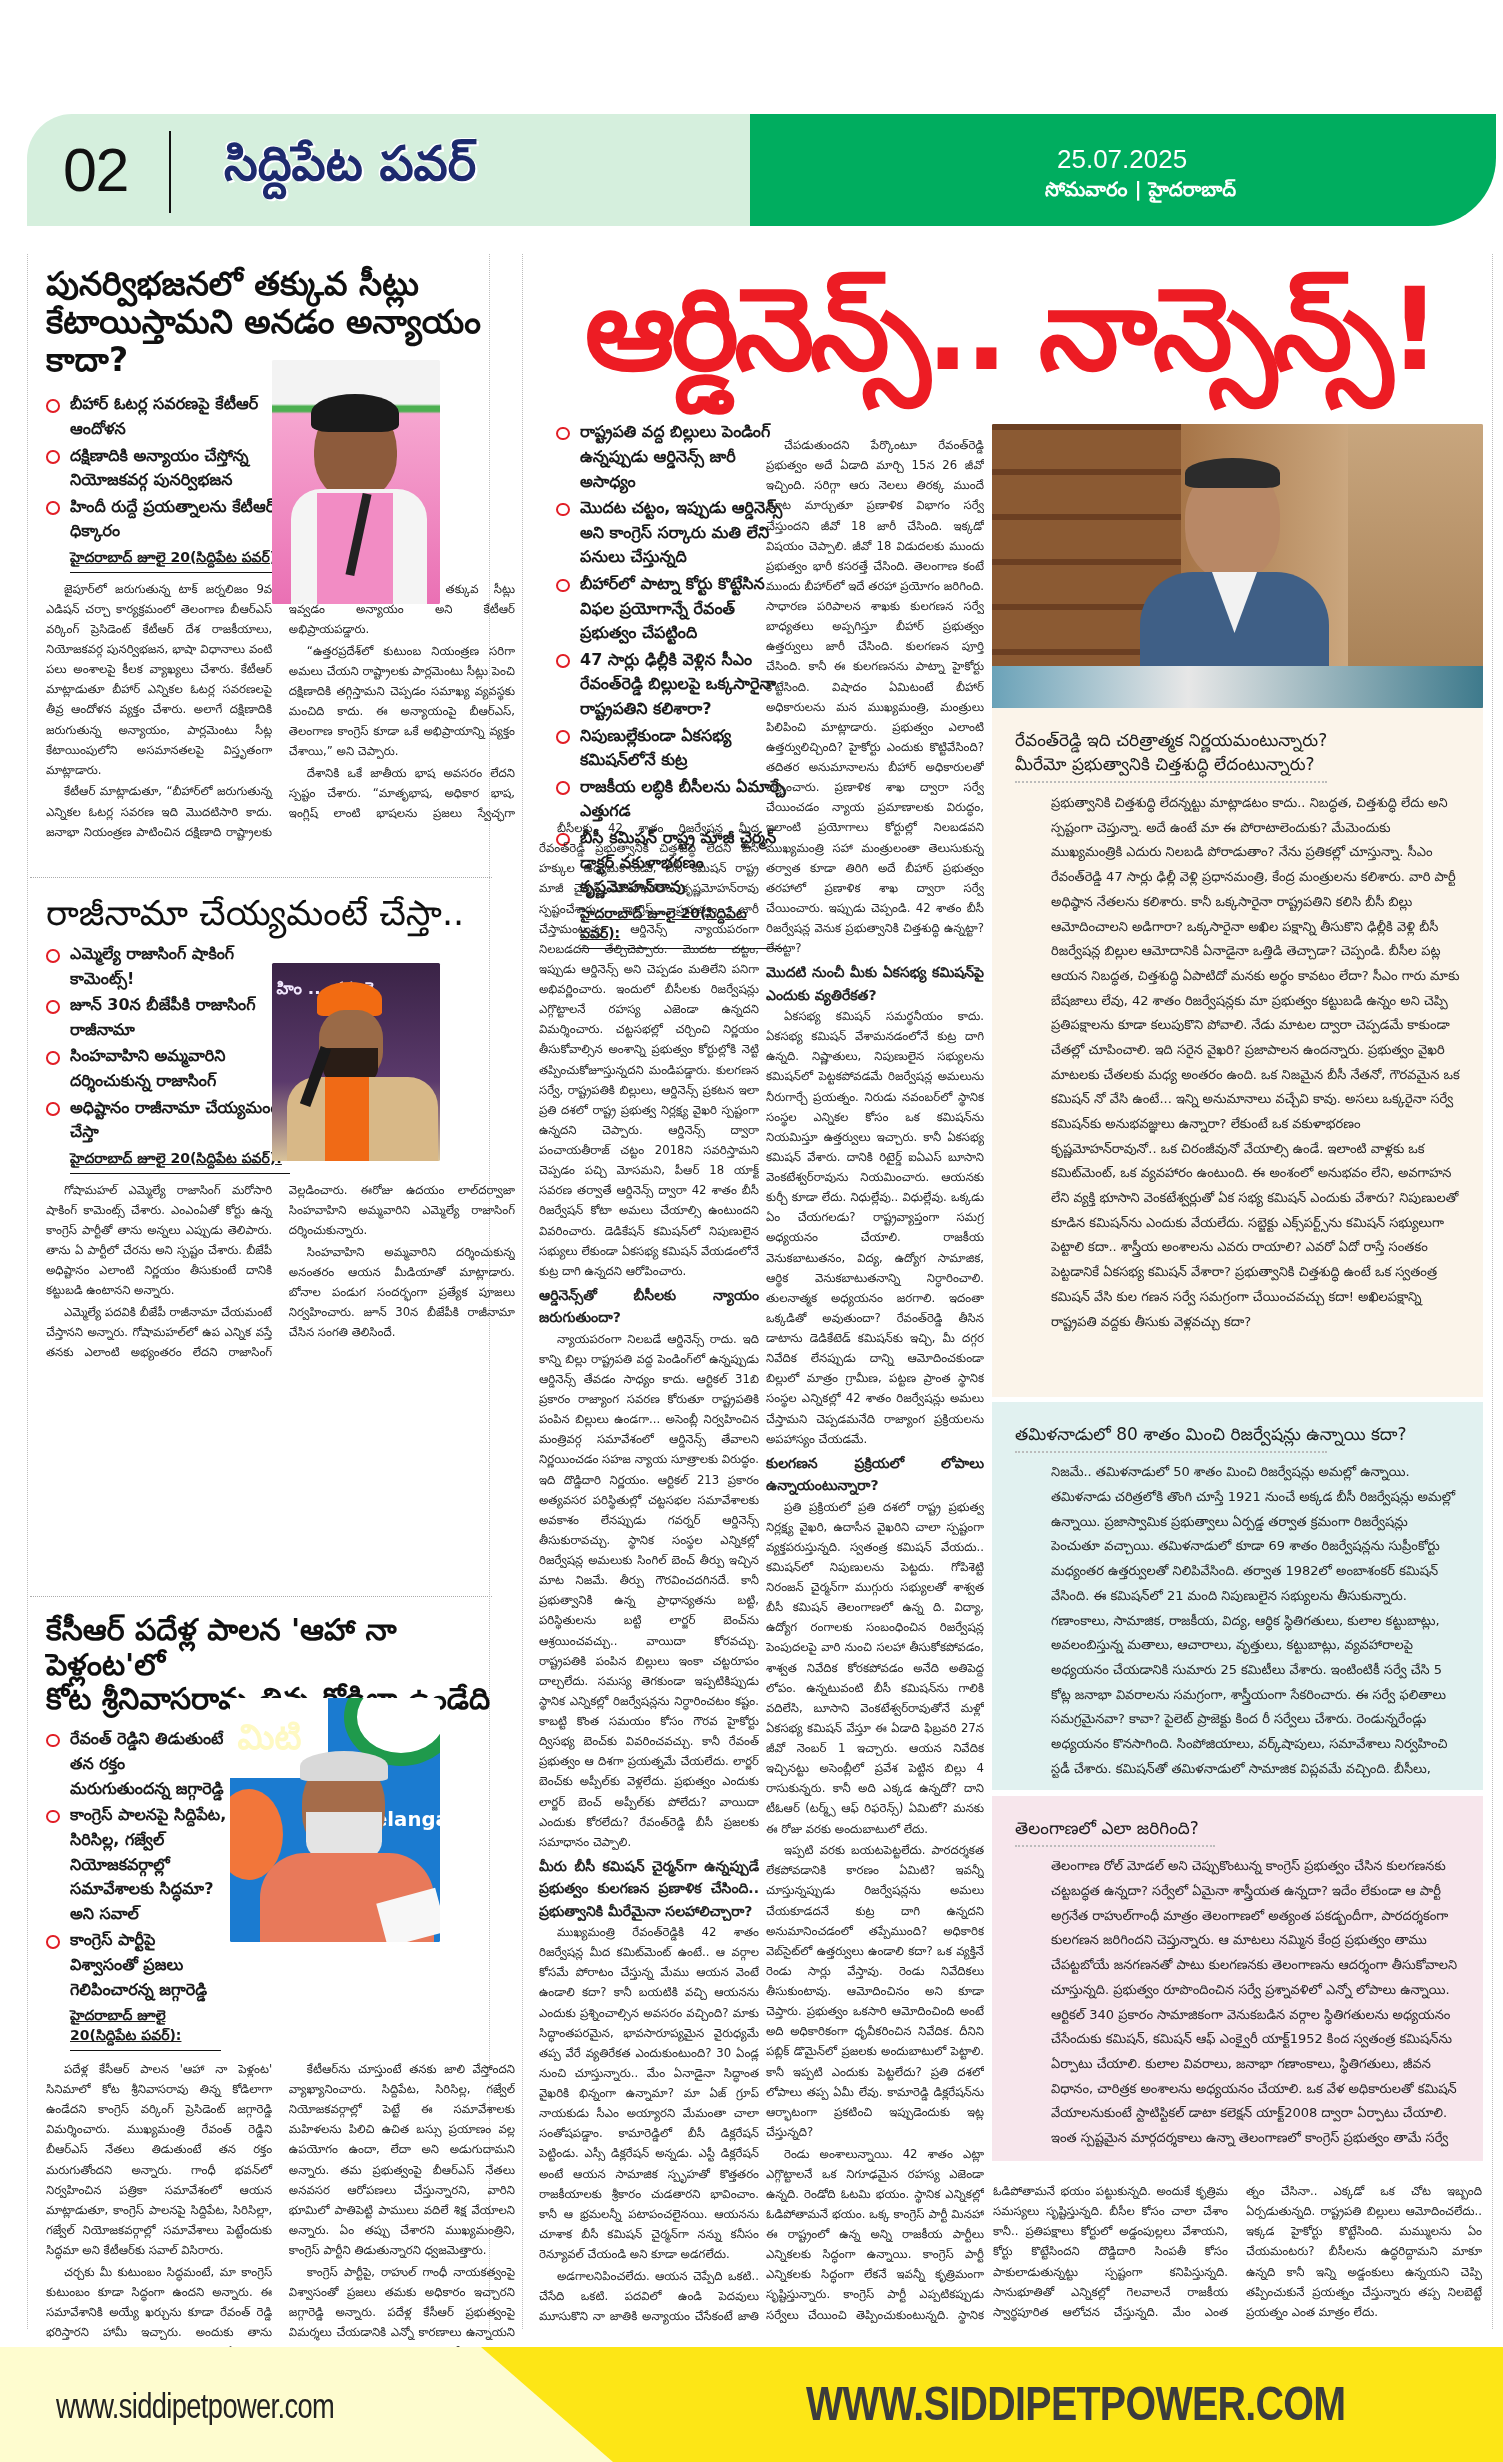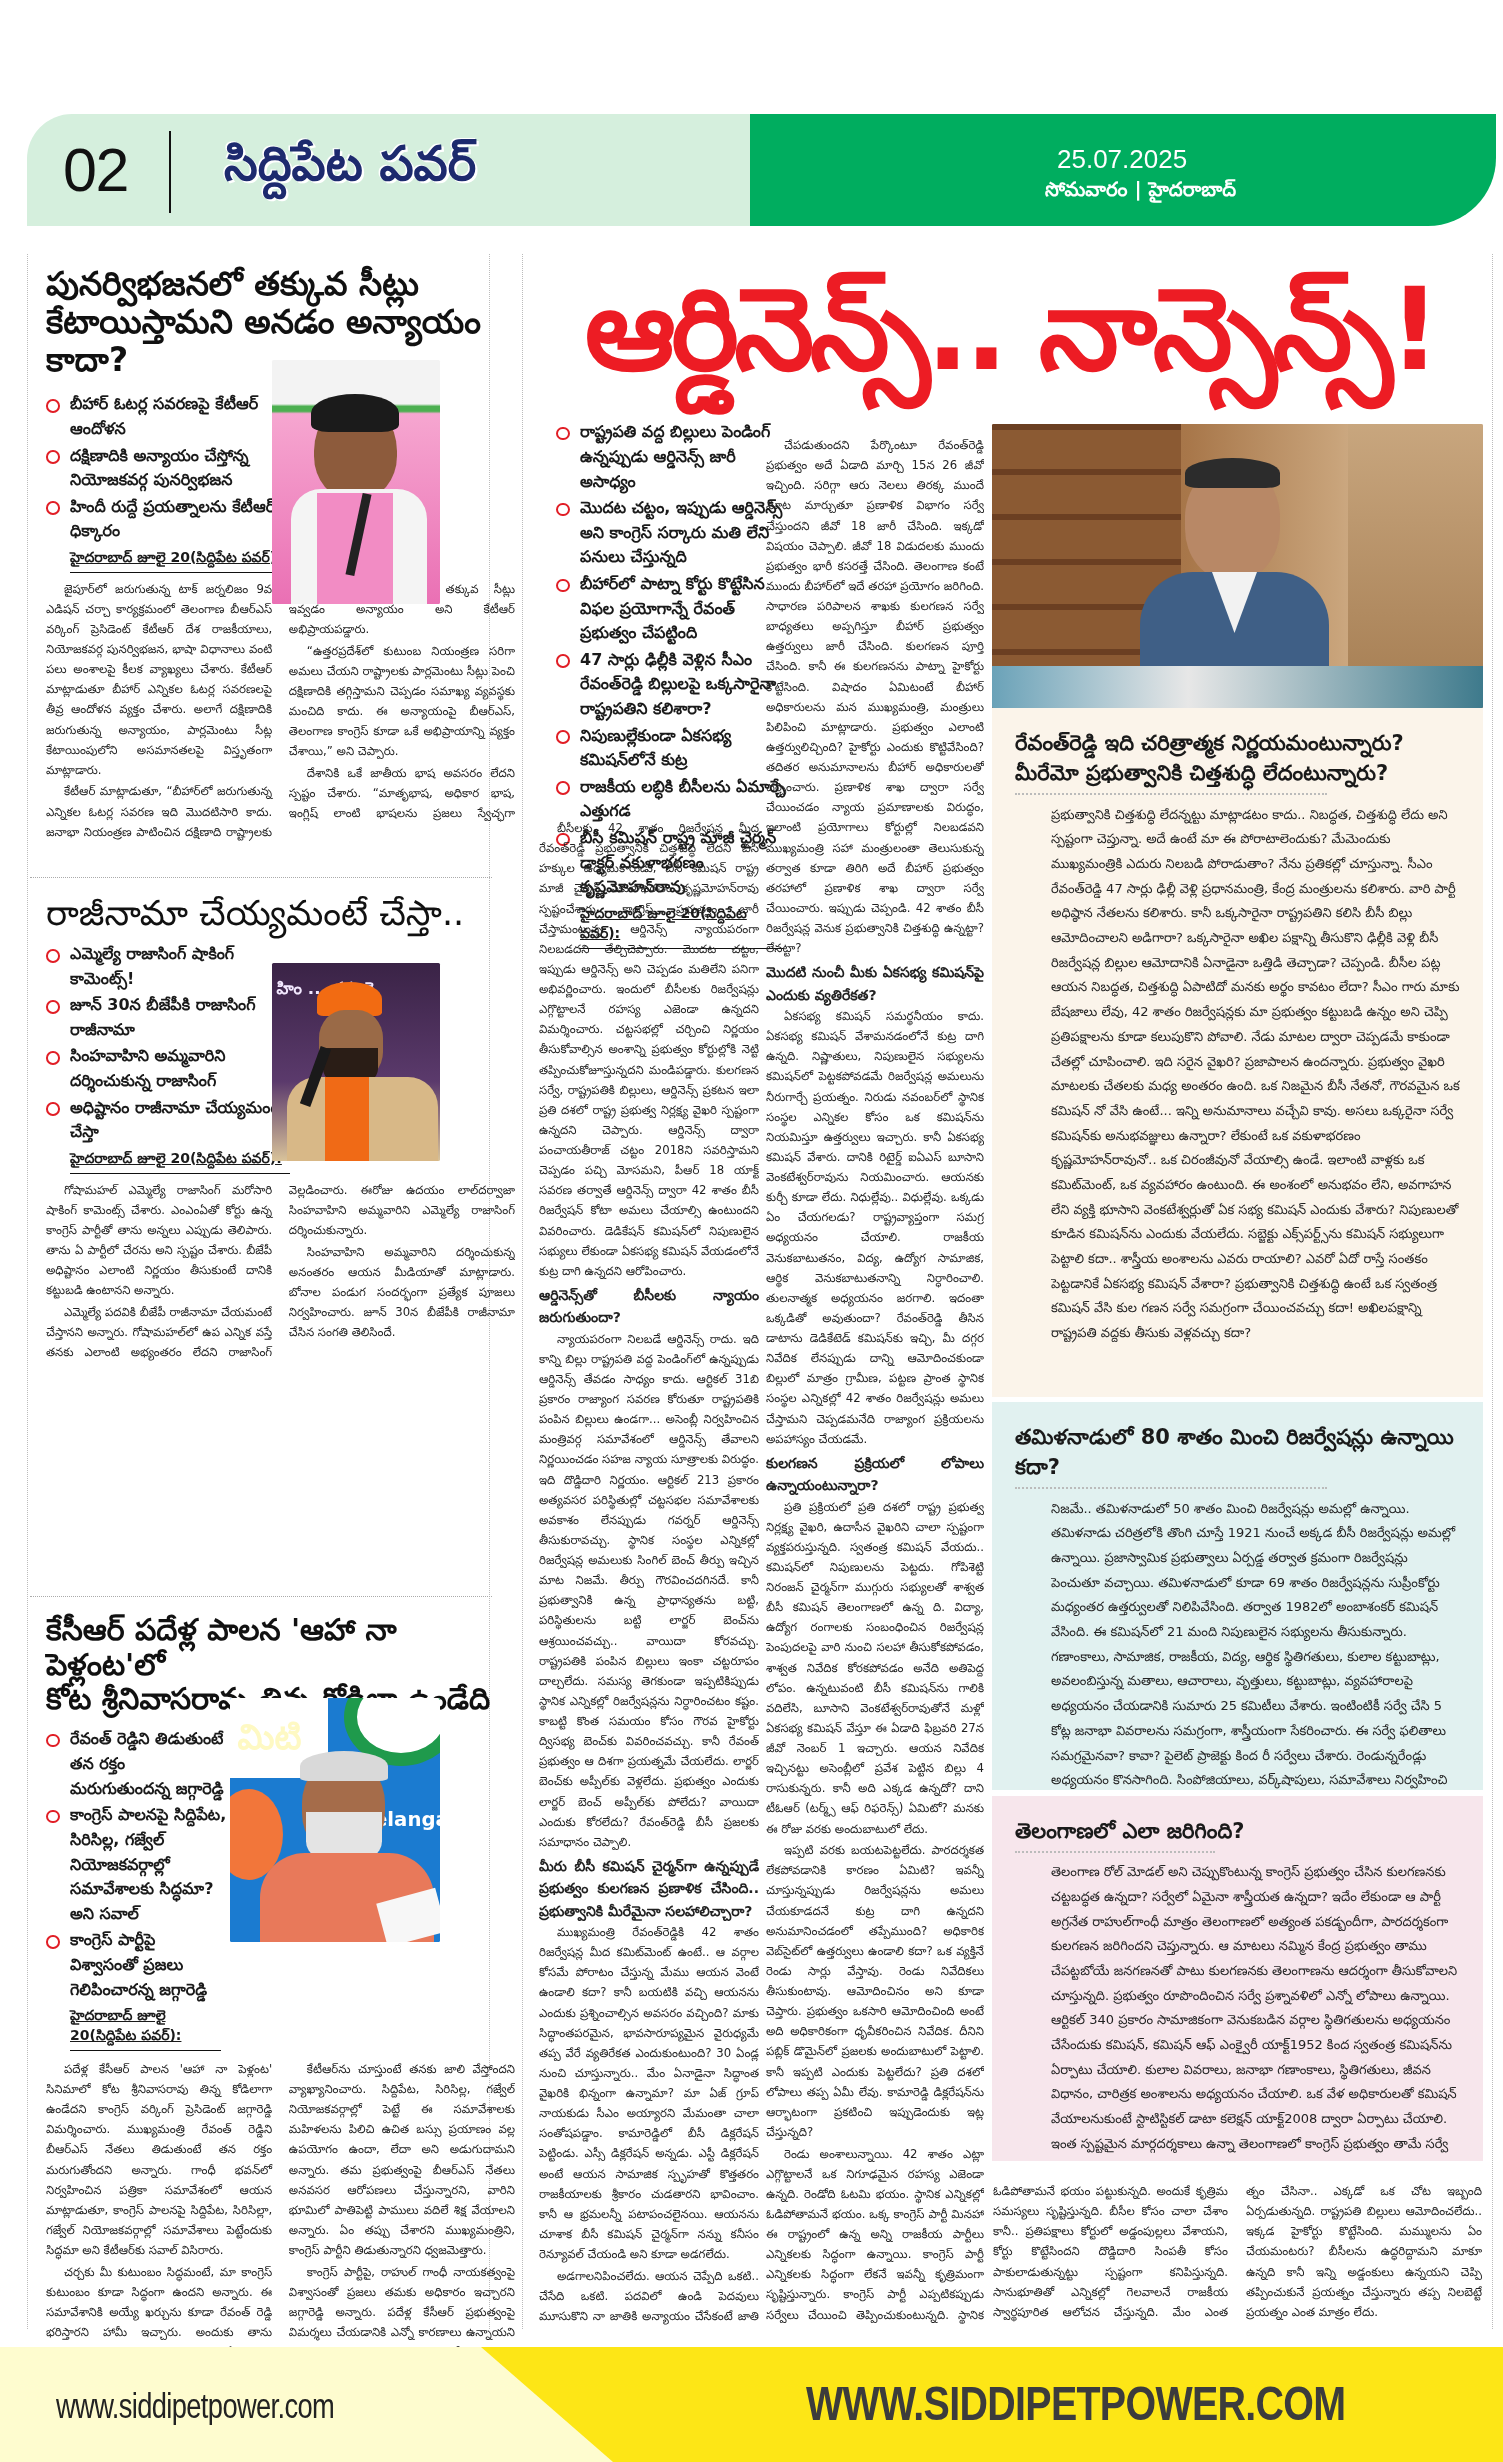--- a/index.html
+++ b/index.html
@@ -34,21 +34,21 @@
   .body-col { font-size: 11.7px; line-height: 1.72; text-align: justify; color: #222; }
   .body-col p { text-indent: 18px; margin-bottom: 1.5px; }
 
   
   .main-head { position: absolute; left: 541px; top: 273px; width: 939px; text-align: center; font-size: 114px; font-weight: 900; color: #ed1c24; line-height: 1; letter-spacing: -4.5px; }
   .qa-head { font-weight: 900; font-size: 14px; line-height: 1.6; margin-top: 3px; }
   .box { position: absolute; left: 992px; width: 491px; padding: 19.7px 23px 18px 23px; }
   .box-beige { background: #fbf4ea; }
   .box-mint { background: #e1f1f0; }
   .box-pink { background: #f7e6ec; }
-  .box-title { font-size: 21px; font-weight: 700; line-height: 1.45; }
+  .box-title { font-size: 17px; font-weight: 400; line-height: 1.45; }
   .box-rule { border-top: 2.3px dotted #bbb; width: 70%; margin: 4.5px 0 7.6px 0; }
   .box-text { font-size: 13px; line-height: 1.9; color: #222; margin-left: 36px; }
 
   
   .footer { position: absolute; left: 0; top: 2347px; width: 1503px; height: 115px; }
   .footer-left { position: absolute; left: 0; top: 0; width: 1503px; height: 115px; background: #fefccf; }
   .footer-right { position: absolute; left: 0; top: 0; width: 1503px; height: 115px; background: #fde616; clip-path: polygon(481px 0, 1503px 0, 1503px 115px, 613px 115px); }
   .footer-url-small { position: absolute; left: 56px; top: 39px; font-family: "Liberation Sans", sans-serif; font-size: 35px; color: #222; letter-spacing: -0.8px; transform: scaleX(0.78); transform-origin: left; }
   .footer-url-big { position: absolute; left: 806px; top: 29px; font-family: "Liberation Sans", sans-serif; font-size: 48px; font-weight: bold; color: #3c3c3c; letter-spacing: -0.8px; transform: scaleX(0.82); transform-origin: left; }
 </style>

